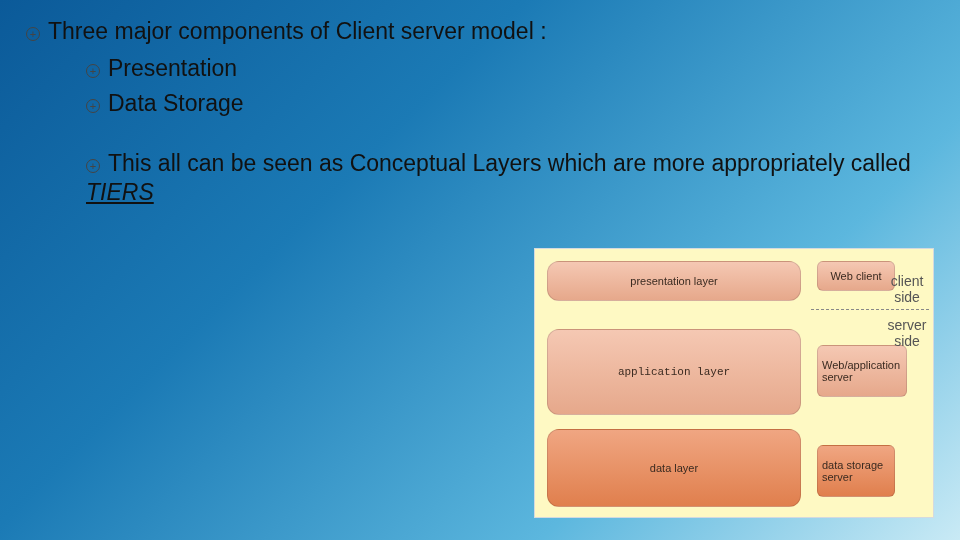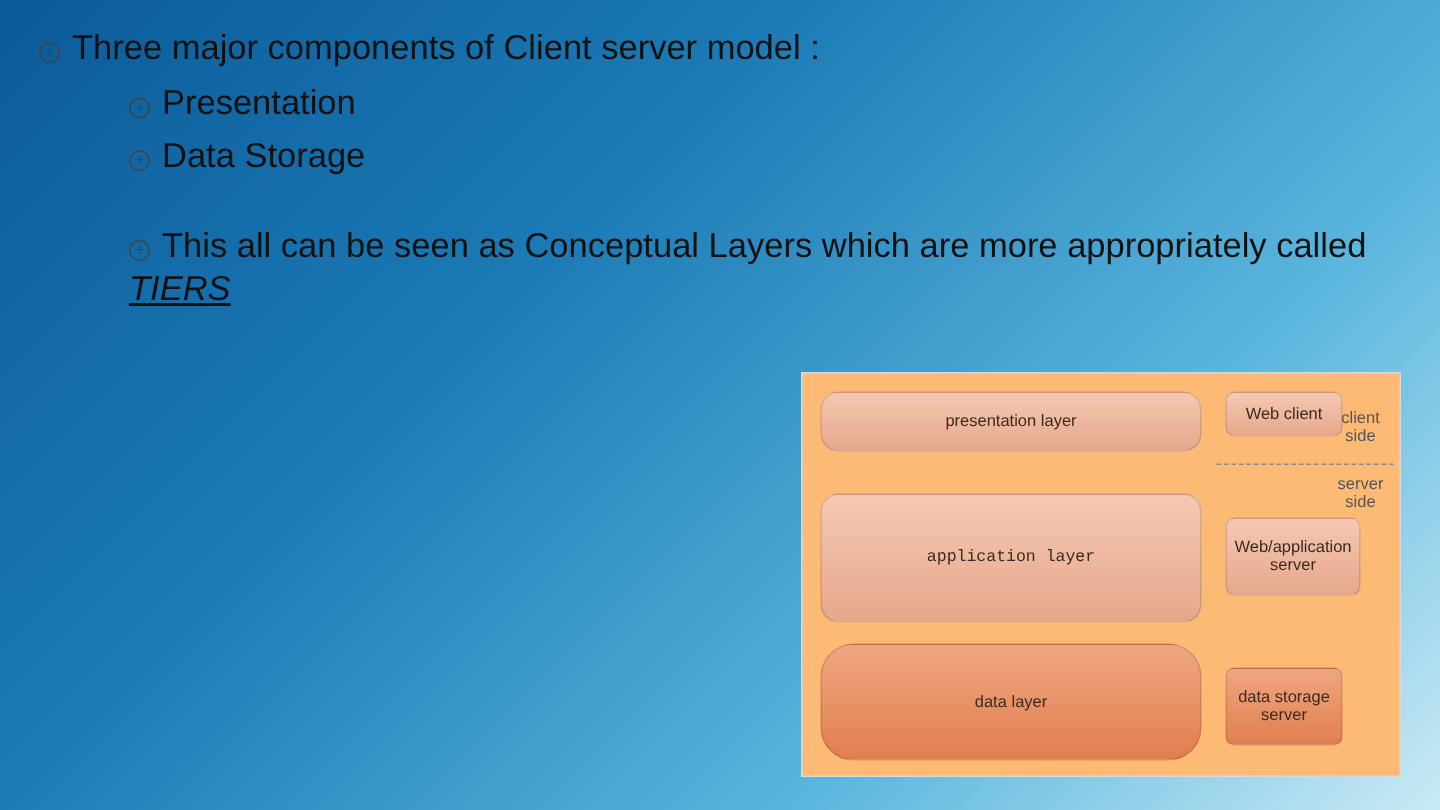--- a/index.html
+++ b/index.html
@@ -29,52 +29,51 @@
   .para { margin-left: 60px; font-size: 23px; line-height: 1.25; max-width: 830px; }
   .tiers { font-style: italic; text-decoration: underline; }
 
   
   .diagram {
     position: absolute;
     right: 26px;
     top: 248px;
     width: 400px;
     height: 270px;
-    background: #fdba74;
+    background: #fef9c3;
     border: 1px solid #d4dadf;
     font-size: 11px;
     color: #4a4a4a;
   }
   .layer {
     position: absolute;
     border-radius: 12px;
     border: 1px solid rgba(0,0,0,0.12);
     display: flex;
     align-items: center;
     justify-content: center;
     font-size: 11px;
     color: #3a2a20;
     background: linear-gradient(#f5c8b3, #e6a88b);
   }
-  .layer.dark { background: linear-gradient(#f0a682, #e07f4d); border-radius: 22px; }
+  .layer.dark { background: linear-gradient(#f0a682, #e07f4d); }
   .box {
     position: absolute;
     border-radius: 6px;
     border: 1px solid rgba(0,0,0,0.12);
     display: flex;
     align-items: center;
     justify-content: center;
     font-size: 11px;
     color: #3a2a20;
-    text-align: center;
     background: linear-gradient(#f5c8b3, #e6a88b);
     padding: 2px 4px;
   }
   .box.dark { background: linear-gradient(#f0a682, #e07f4d); }
-  .annot { position: absolute; font-size: 11px; color: #555; }
+  .annot { position: absolute; font-size: 14px; color: #555; }
   .dashline {
     position: absolute;
     border-top: 1px dashed #888;
     height: 0;
   }
 </style>
 </head>
 <body>
 
 <div class="content">

